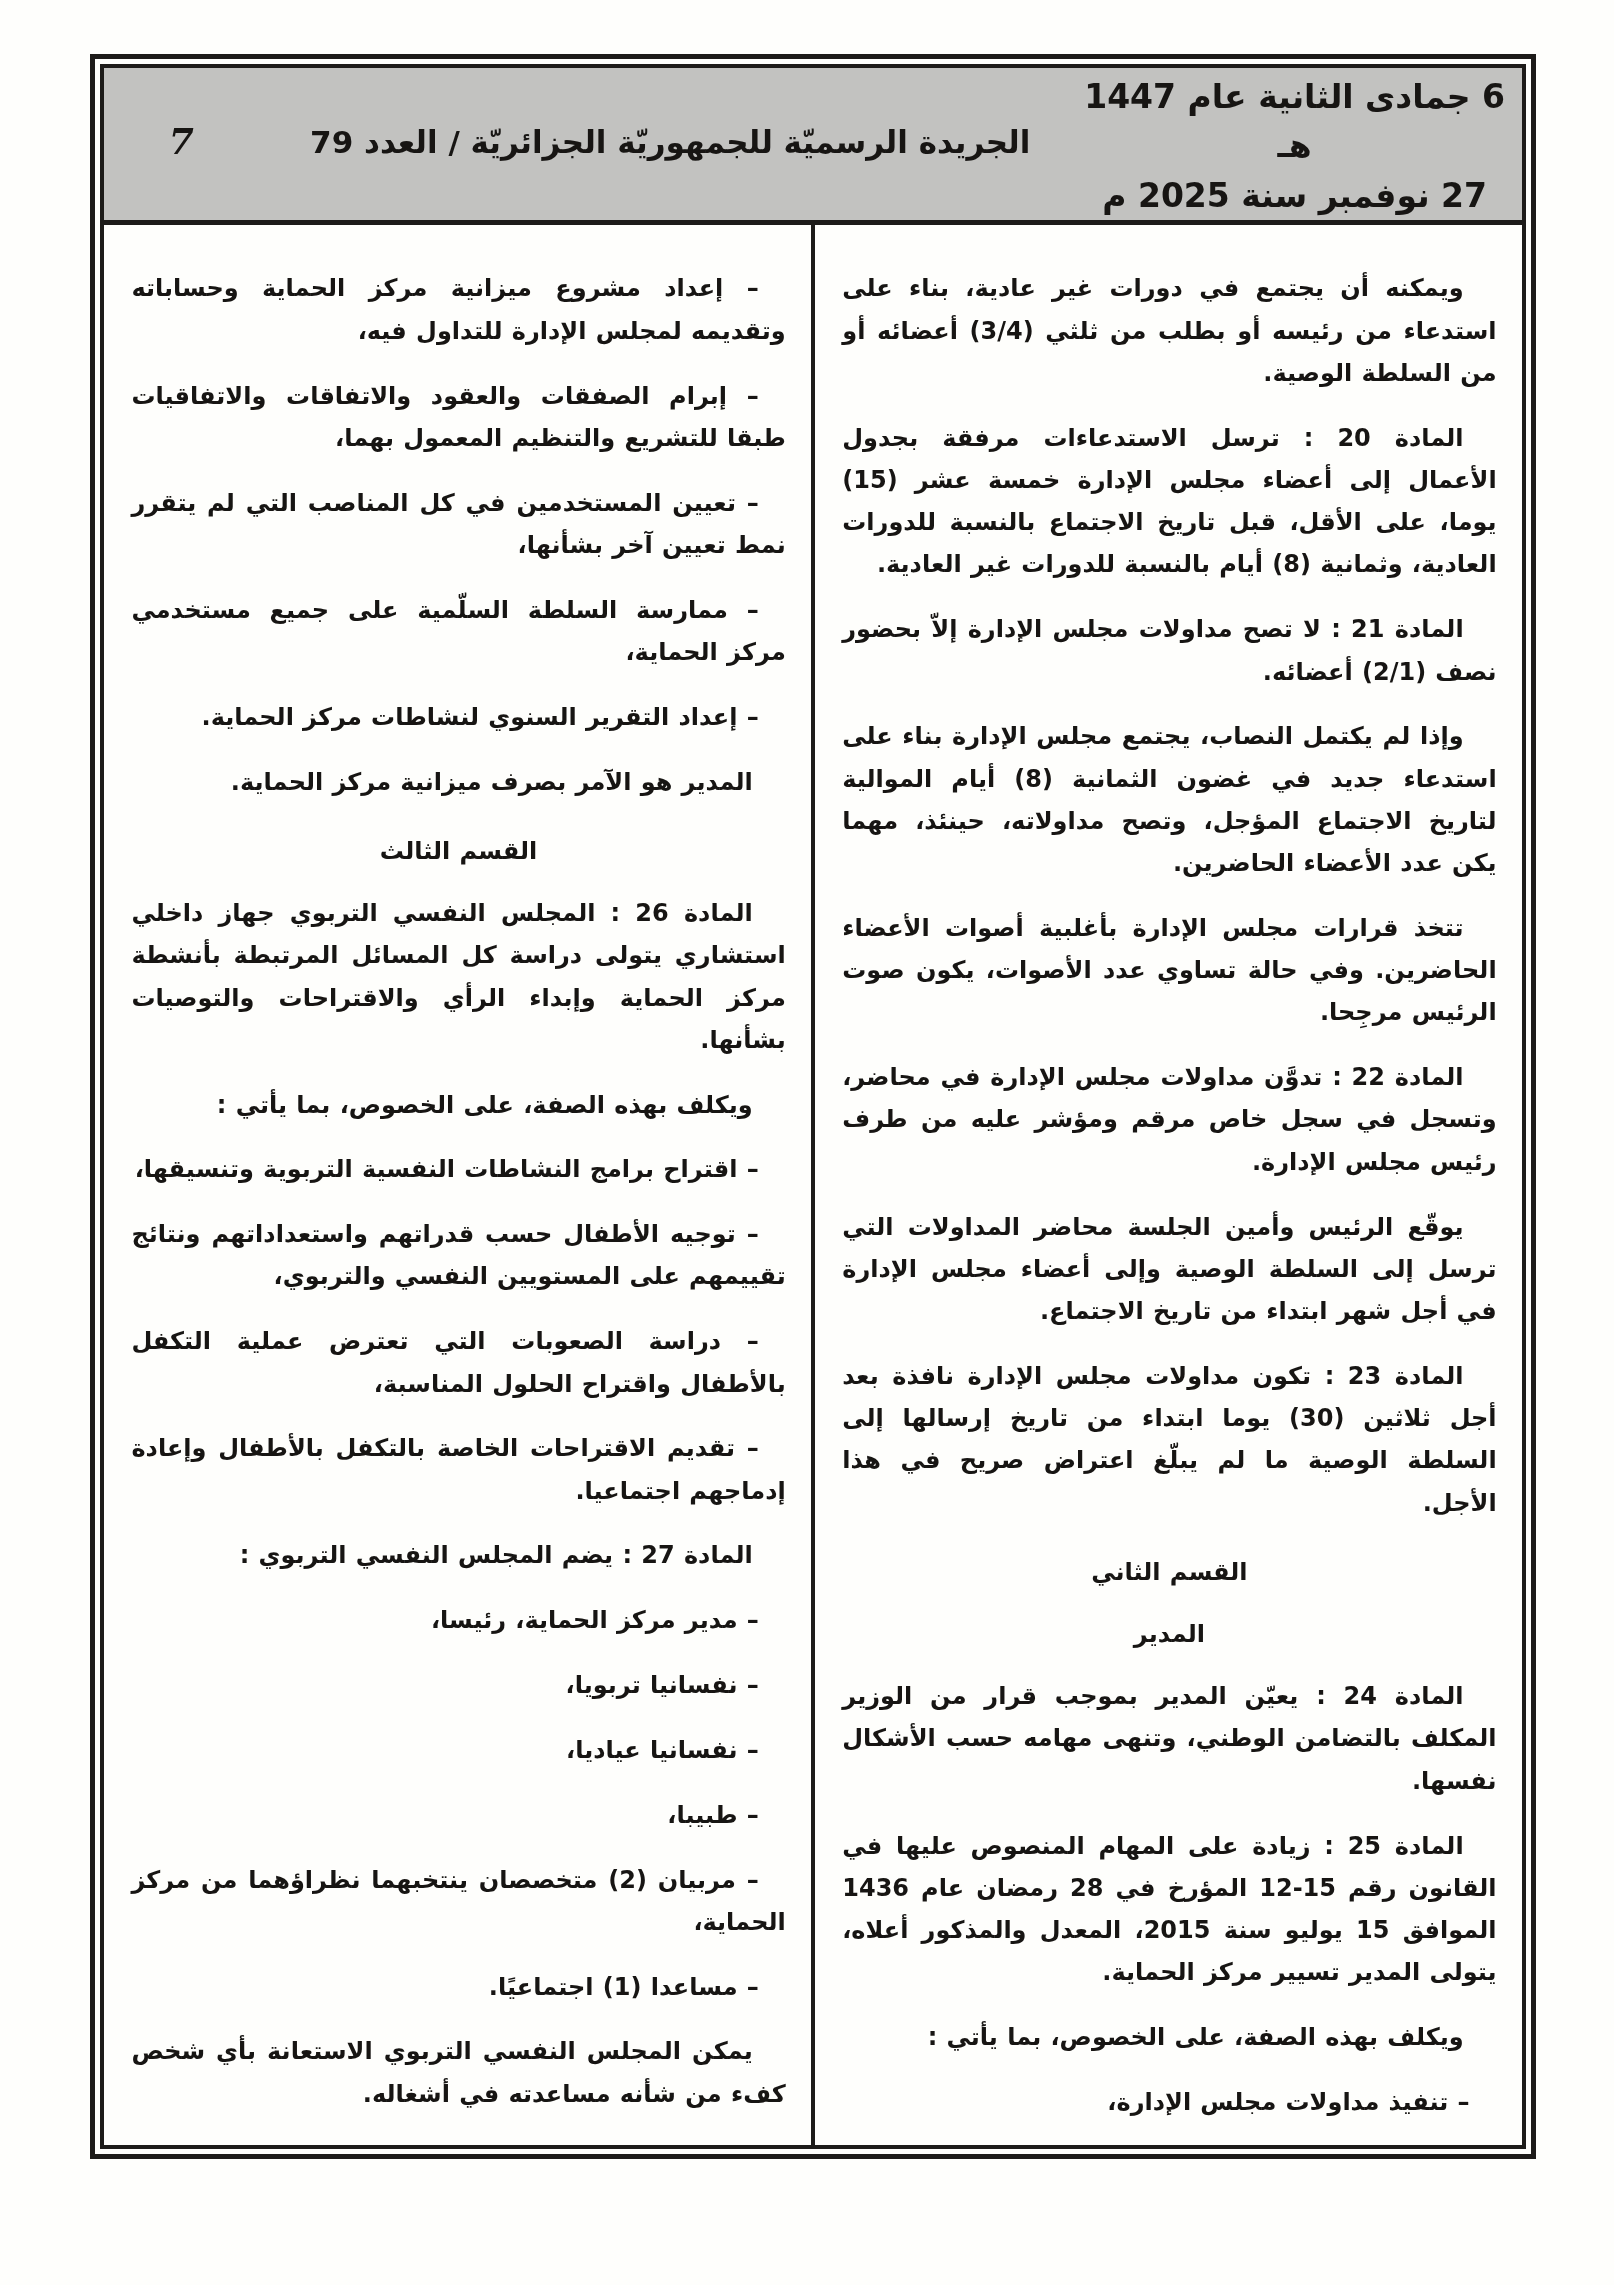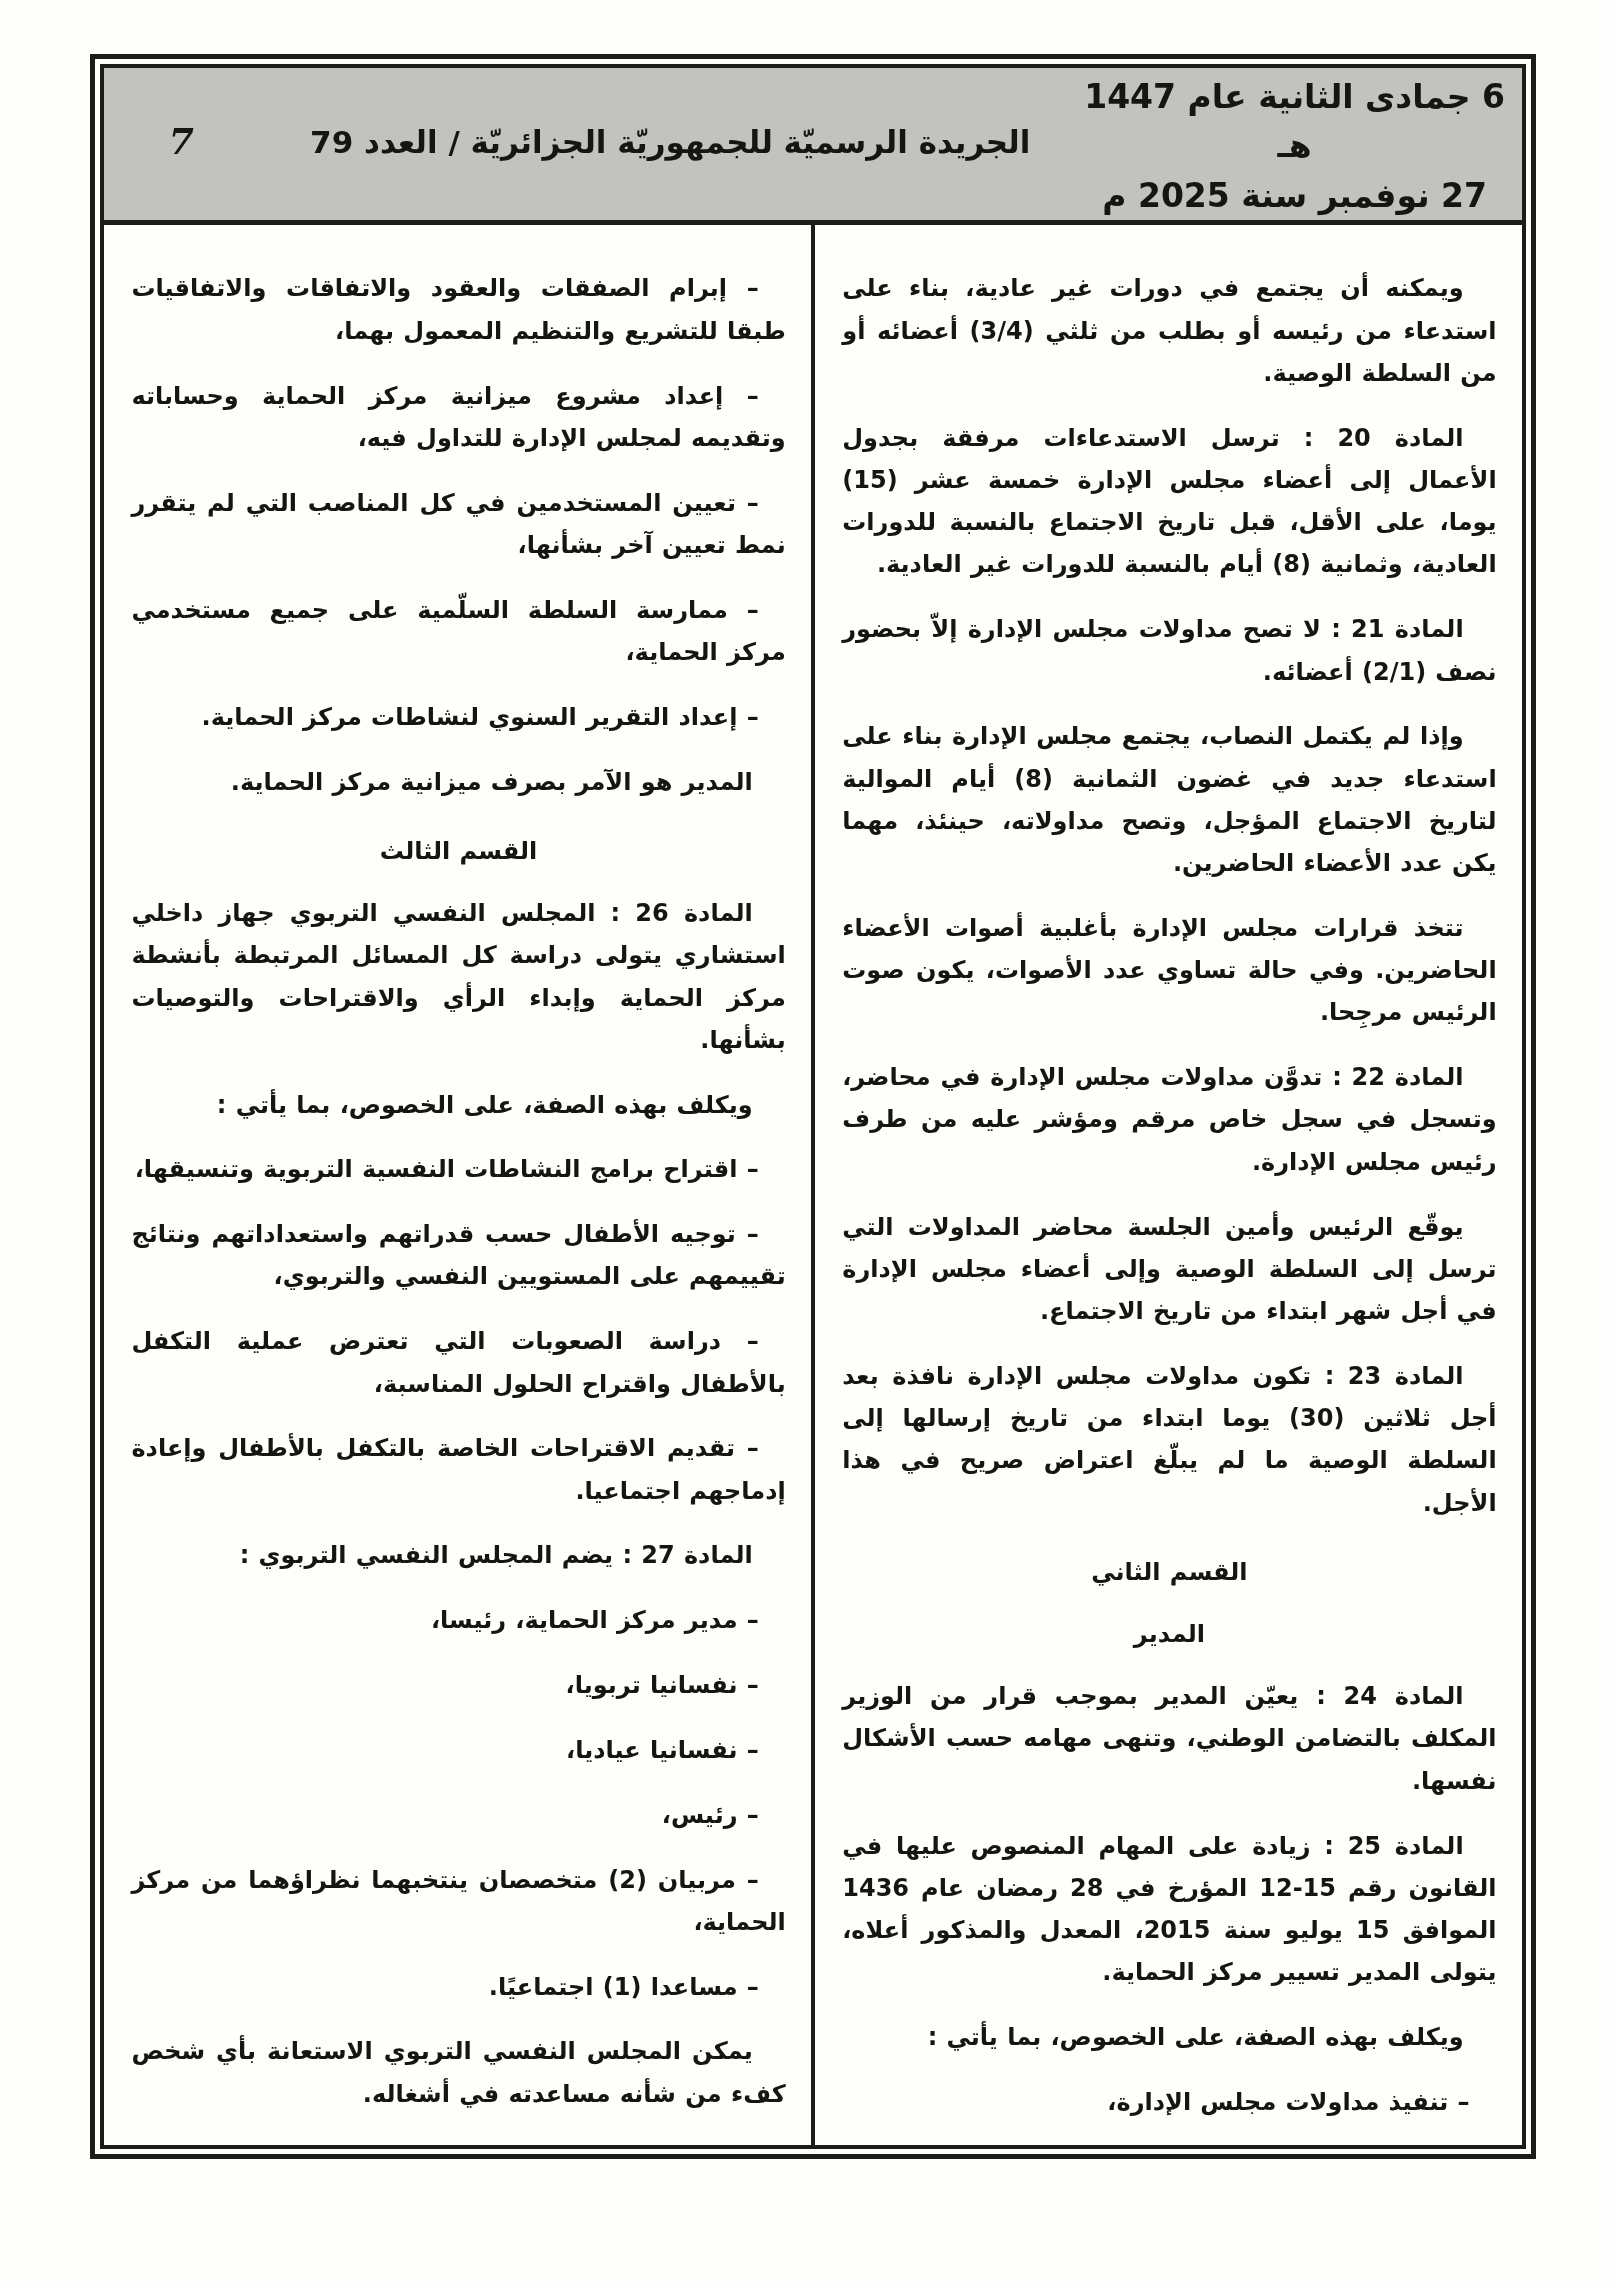--- a/index.html
+++ b/index.html
@@ -78,38 +78,38 @@
           <p class="para">المادة 25 : زيادة على المهام المنصوص عليها في القانون رقم 15-12 المؤرخ في 28 رمضان عام 1436 الموافق 15 يوليو سنة 2015، المعدل والمذكور أعلاه، يتولى المدير تسيير مركز الحماية.</p>
           <p class="para">ويكلف بهذه الصفة، على الخصوص، بما يأتي :</p>
           <p class="item">– تنفيذ مداولات مجلس الإدارة،</p>
           <p class="item">– تمثيل مركز الحماية أمام العدالة وفي جميع أعمال الحياة المدنية،</p>
 
         </div>
 
         <div class="divider"></div>
 
         <div class="col col-left">
+          <p class="item">– إعداد مشروع ميزانية مركز الحماية وحساباته وتقديمه لمجلس الإدارة للتداول فيه،</p>
           <p class="item">– إبرام الصفقات والعقود والاتفاقات والاتفاقيات طبقا للتشريع والتنظيم المعمول بهما،</p>
-          <p class="item">– إعداد مشروع ميزانية مركز الحماية وحساباته وتقديمه لمجلس الإدارة للتداول فيه،</p>
           <p class="item">– تعيين المستخدمين في كل المناصب التي لم يتقرر نمط تعيين آخر بشأنها،</p>
           <p class="item">– ممارسة السلطة السلّمية على جميع مستخدمي مركز الحماية،</p>
           <p class="item">– إعداد التقرير السنوي لنشاطات مركز الحماية.</p>
           <p class="para">المدير هو الآمر بصرف ميزانية مركز الحماية.</p>
           <p class="heading">القسم الثالث</p>
           <p class="para">المادة 26 : المجلس النفسي التربوي جهاز داخلي استشاري يتولى دراسة كل المسائل المرتبطة بأنشطة مركز الحماية وإبداء الرأي والاقتراحات والتوصيات بشأنها.</p>
           <p class="para">ويكلف بهذه الصفة، على الخصوص، بما يأتي :</p>
           <p class="item">– اقتراح برامج النشاطات النفسية التربوية وتنسيقها،</p>
           <p class="item">– توجيه الأطفال حسب قدراتهم واستعداداتهم ونتائج تقييمهم على المستويين النفسي والتربوي،</p>
           <p class="item">– دراسة الصعوبات التي تعترض عملية التكفل بالأطفال واقتراح الحلول المناسبة،</p>
           <p class="item">– تقديم الاقتراحات الخاصة بالتكفل بالأطفال وإعادة إدماجهم اجتماعيا.</p>
           <p class="para">المادة 27 : يضم المجلس النفسي التربوي :</p>
           <p class="item">– مدير مركز الحماية، رئيسا،</p>
           <p class="item">– نفسانيا تربويا،</p>
           <p class="item">– نفسانيا عياديا،</p>
-          <p class="item">– رئيس،</p>
+          <p class="item">– طبيبا،</p>
           <p class="item">– مربيان (2) متخصصان ينتخبهما نظراؤهما من مركز الحماية،</p>
           <p class="item">– مساعدا (1) اجتماعيًا.</p>
           <p class="para">يمكن المجلس النفسي التربوي الاستعانة بأي شخص كفء من شأنه مساعدته في أشغاله.</p>
 
         </div>
 
       </div>
     </div>
   </div>
 </div>

